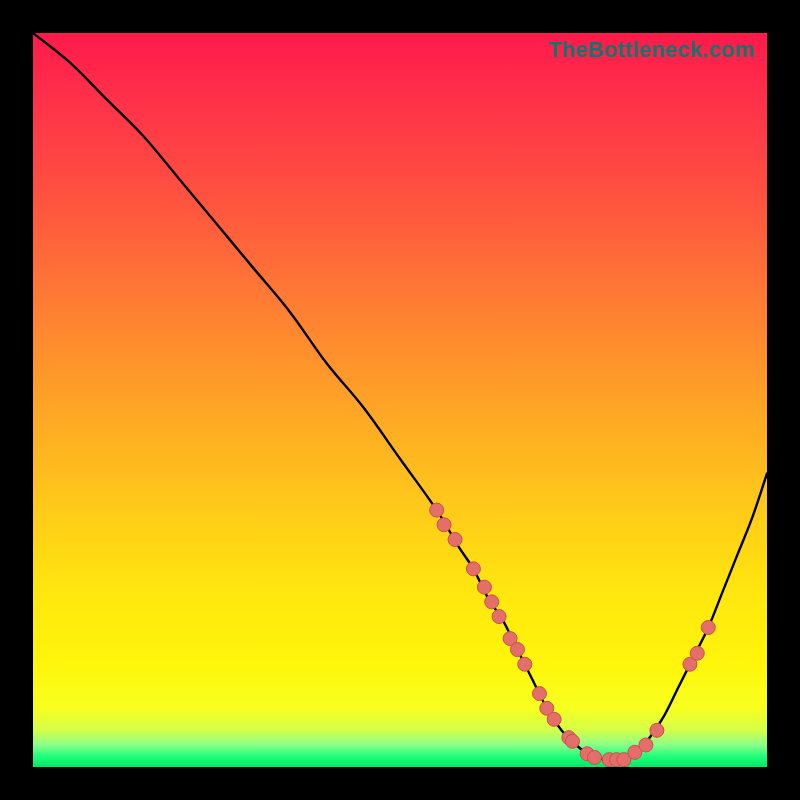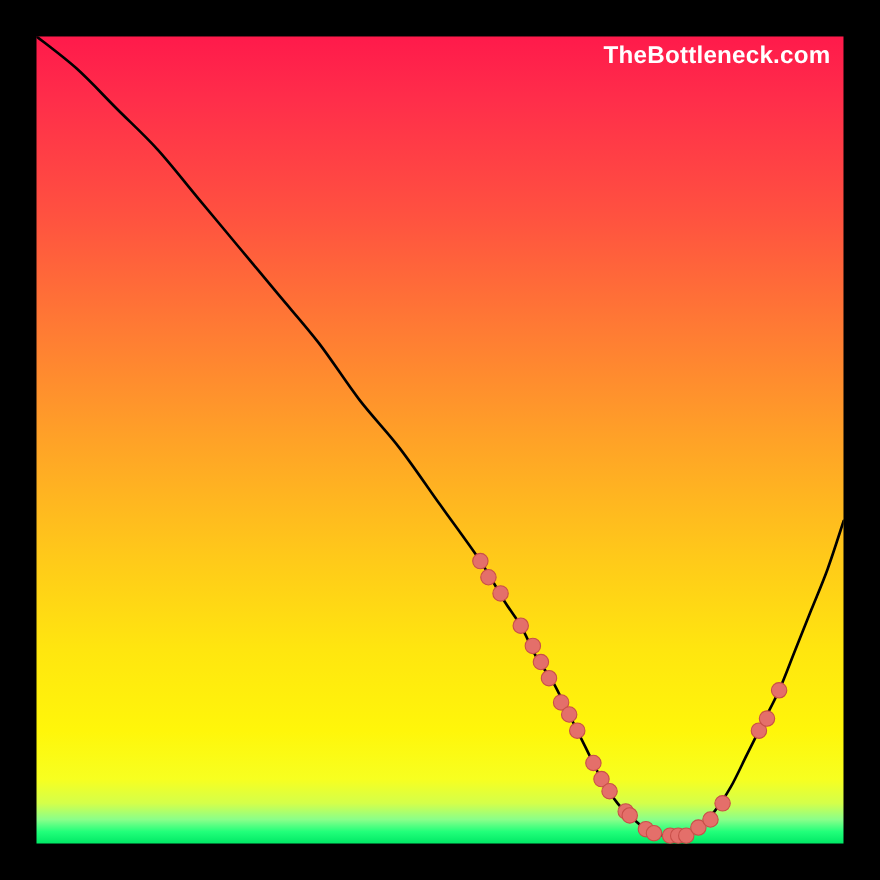--- a/index.html
+++ b/index.html
@@ -41,21 +41,21 @@
       #d4ff4a 95%,
       #8aff8a 97%,
       #22ff7a 98.5%,
       #00e865 100%
     );
   }
   .watermark {
     position: absolute;
     top: 4px;
     right: 12px;
-    color: #ffffff;
+    color: #0f766e;
     font-size: 22px;
     font-weight: 600;
     letter-spacing: 0.2px;
     pointer-events: none;
     user-select: none;
   }
   svg.curve-layer {
     position: absolute;
     inset: 0;
     width: 734px;

